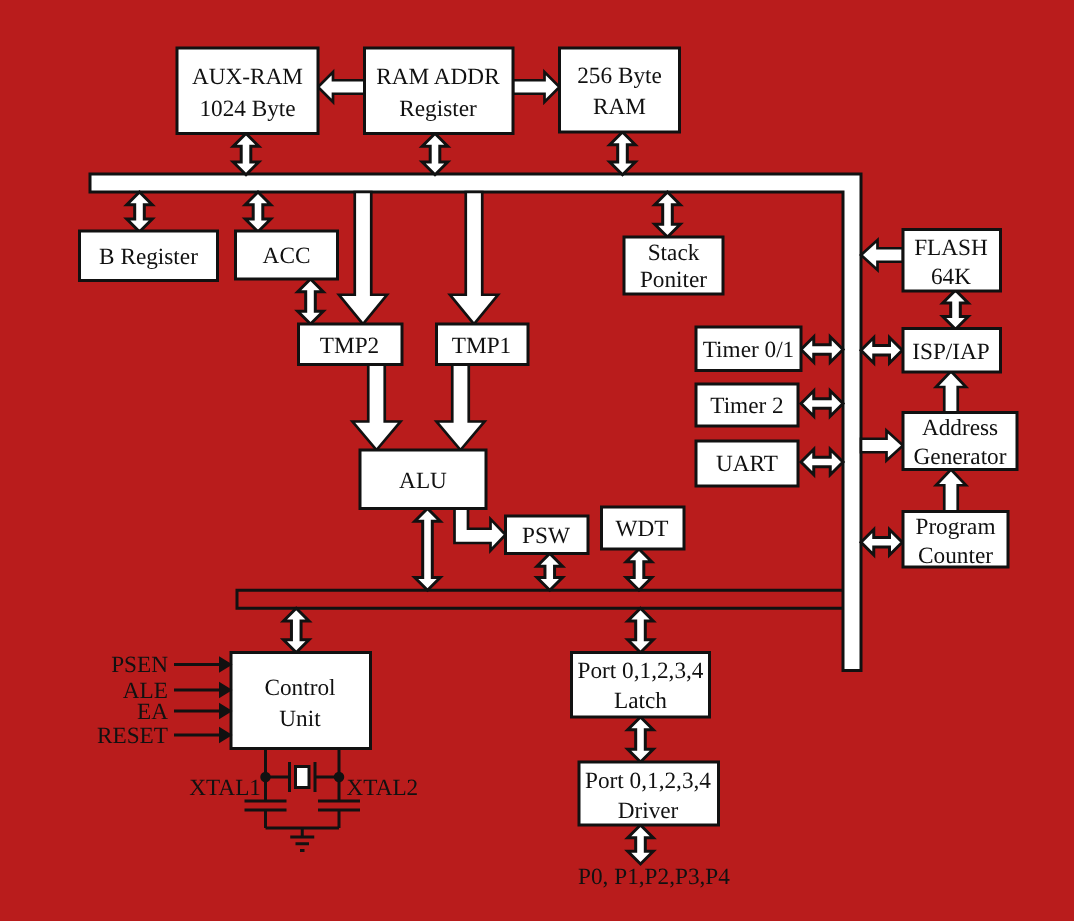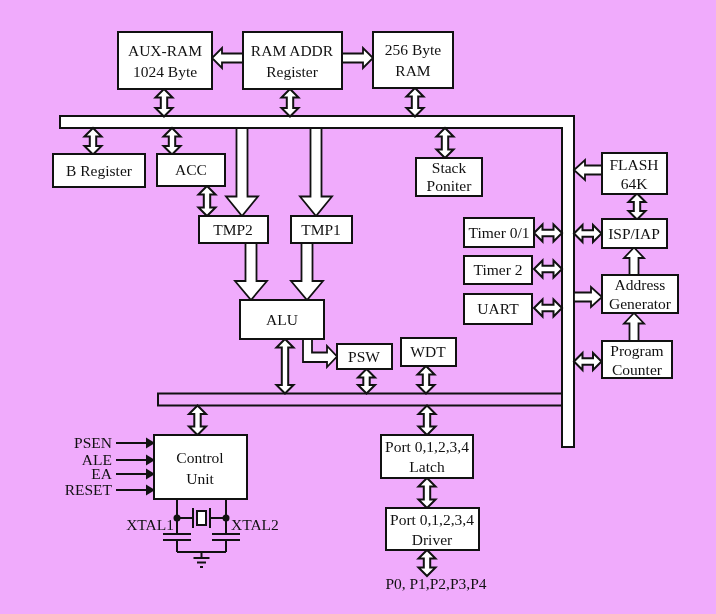--- a/index.html
+++ b/index.html
@@ -1,16 +1,16 @@
 <!DOCTYPE html>
 <html><head>
 <meta charset="utf-8">
 <style>
   html,body{margin:0;padding:0;background:#ffffff;}
-  .stage{position:relative;width:716px;height:614px;background:#f0abfc;font-family:"Liberation Serif",serif;}
+  .stage{position:relative;width:716px;height:614px;background:#b91c1c;font-family:"Liberation Serif",serif;}
   .box{fill:#ffffff;stroke:#111111;stroke-width:2;}
   .txt{font-family:"Liberation Serif",serif;font-size:15.5px;fill:#111111;}
   .darr{fill:#ffffff;stroke:#111111;stroke-width:2;}
   .warr{fill:#ffffff;stroke:#111111;stroke-width:1.8;}
   .bus{fill:#ffffff;stroke:#111111;stroke-width:2;}
   .busline{fill:none;stroke:#111111;stroke-width:2;}
   .line{fill:none;stroke:#111111;stroke-width:2;}
   .solid{fill:#111111;stroke:none;}
 </style>
 </head>

